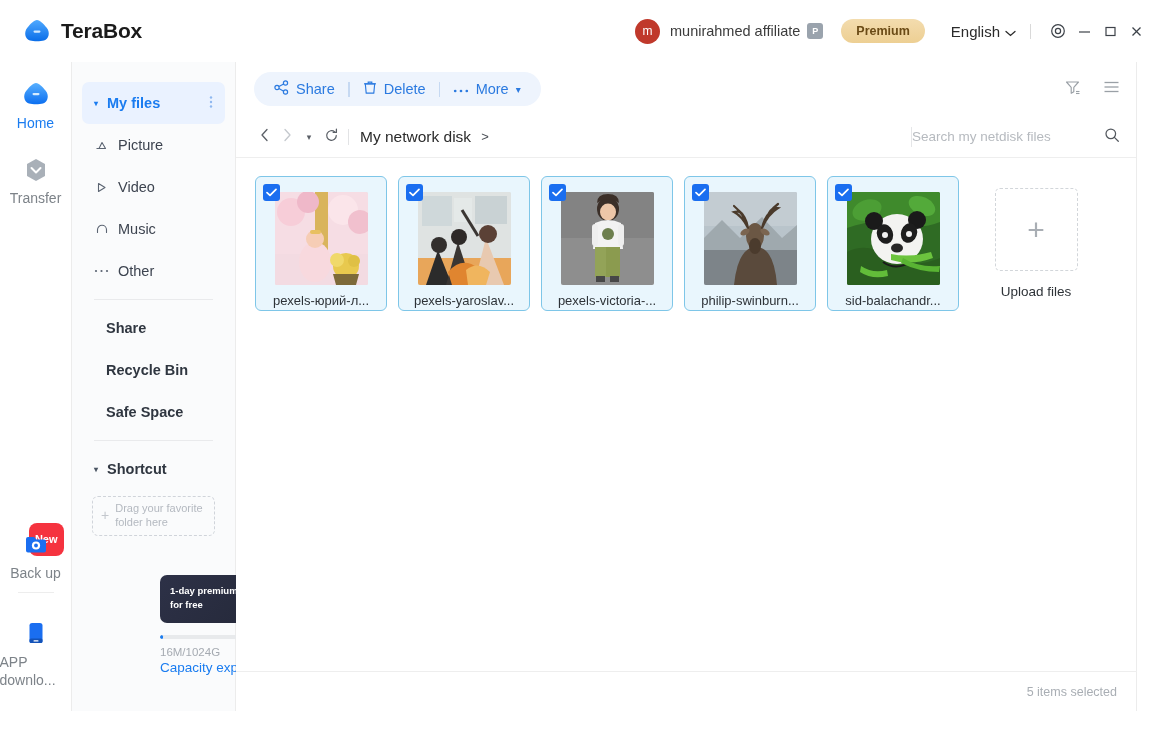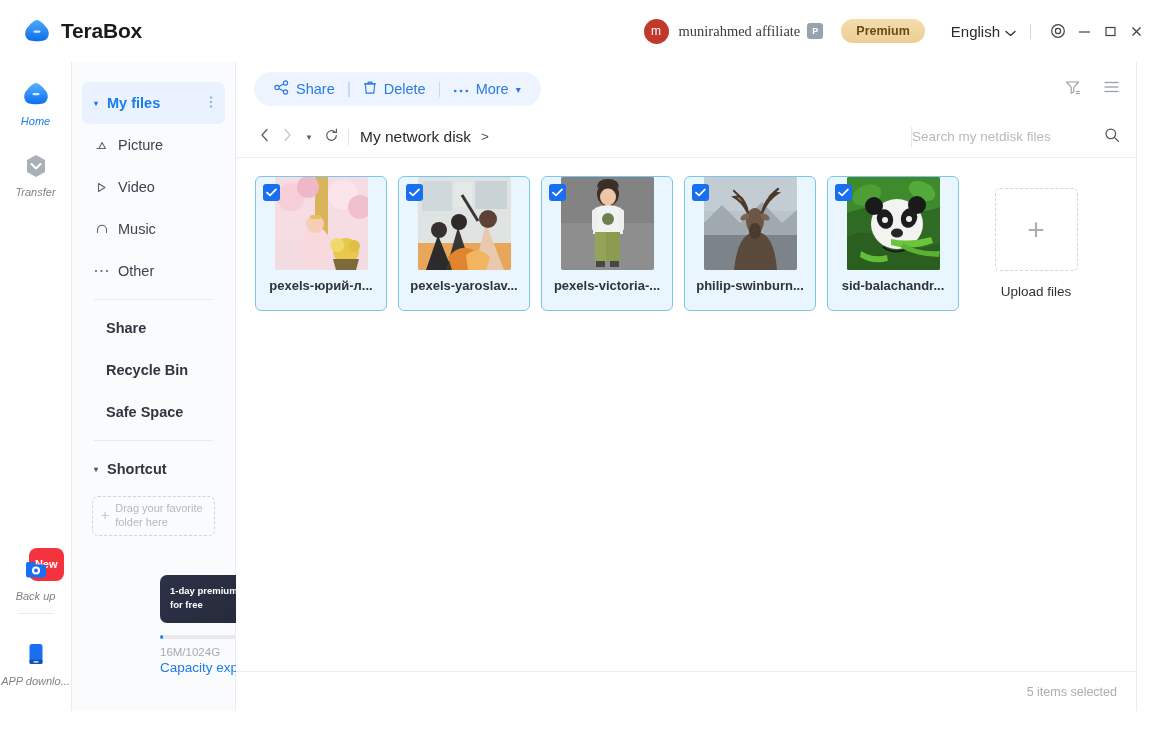--- a/index.html
+++ b/index.html
@@ -30,21 +30,21 @@
   .tb-right {
     margin-left: auto; display: flex; align-items: center; gap: 0; margin-right: 18px;
   }
   .avatar {
     width: 25px; height: 25px; border-radius: 50%;
     background: #c0392b; color: #fff;
     font-size: 12px; display: flex; align-items: center; justify-content: center;
     font-weight: 500;
   }
   .username {
-    font-size: 14.5px; color: #3c3c3c; margin-left: 10px; white-space: nowrap; font-family: Liberation Serif, serif;
+    font-size: 14.5px; color: #3c3c3c; margin-left: 10px; white-space: nowrap;
   }
   .pbadge {
     margin-left: 7px; width: 16px; height: 16px; border-radius: 3px;
     background: #9aa3ad; color: #fff; font-size: 9px;
     display: flex; align-items: center; justify-content: center;
     font-weight: bold;
   }
   .premium-pill {
     margin-left: 18px;
     background: linear-gradient(180deg,#f3dcae 0%, #edcf93 100%);
@@ -66,21 +66,21 @@
     position: absolute; left: 0; top: 62px;
     width: 72px; height: 649px;
     background: #ffffff;
     border-right: 1px solid #ececec;
     display: flex; flex-direction: column; align-items: center;
   }
   .rail-item {
     width: 72px; display: flex; flex-direction: column;
     align-items: center; gap: 5px; position: relative;
   }
-  .rail-label { font-size: 11px; color: #7d8389; text-align: left; line-height: 1.25; font-style: italic; }
+  .rail-label { font-size: 14px; color: #7d8389; text-align: left; line-height: 1.25; }
   .rail-label.active { color: #1a7cf0; }
   .rail-icon { width: 32px; height: 30px; position: relative; }
   .new-badge {
     position: absolute; top: -7px; right: 8px;
     background: #f5333f; color: #fff; font-size: 11px; font-weight: bold;
     padding: 10px 6px; border-radius: 8px; line-height: 1.25;
   }
   .rail-divider { width: 36px; height: 1px; background: #ededed; }
 
   
@@ -182,21 +182,21 @@
 
   
   .grid {
     padding: 18px 16px 0 19px;
     display: flex; flex-wrap: wrap; gap: 11px;
   }
   .card {
     width: 132px; height: 135px;
     border-radius: 6px;
     display: flex; flex-direction: column; align-items: center;
-    position: relative; padding-top: 0; font-weight: bold;
+    position: relative; padding-top: 15px;
   }
   .card.selected { background: #e9f6fd; border: 1px solid #7ec6e8; }
   .thumb {
     width: 93px; height: 93px; border-radius: 2px; overflow: hidden;
     position: relative; background: #ddd;
   }
   .thumb svg { display: block; width: 93px; height: 93px; }
   .chk {
     position: absolute; left: 7px; top: 7px;
     width: 17px; height: 17px; border-radius: 3px;

